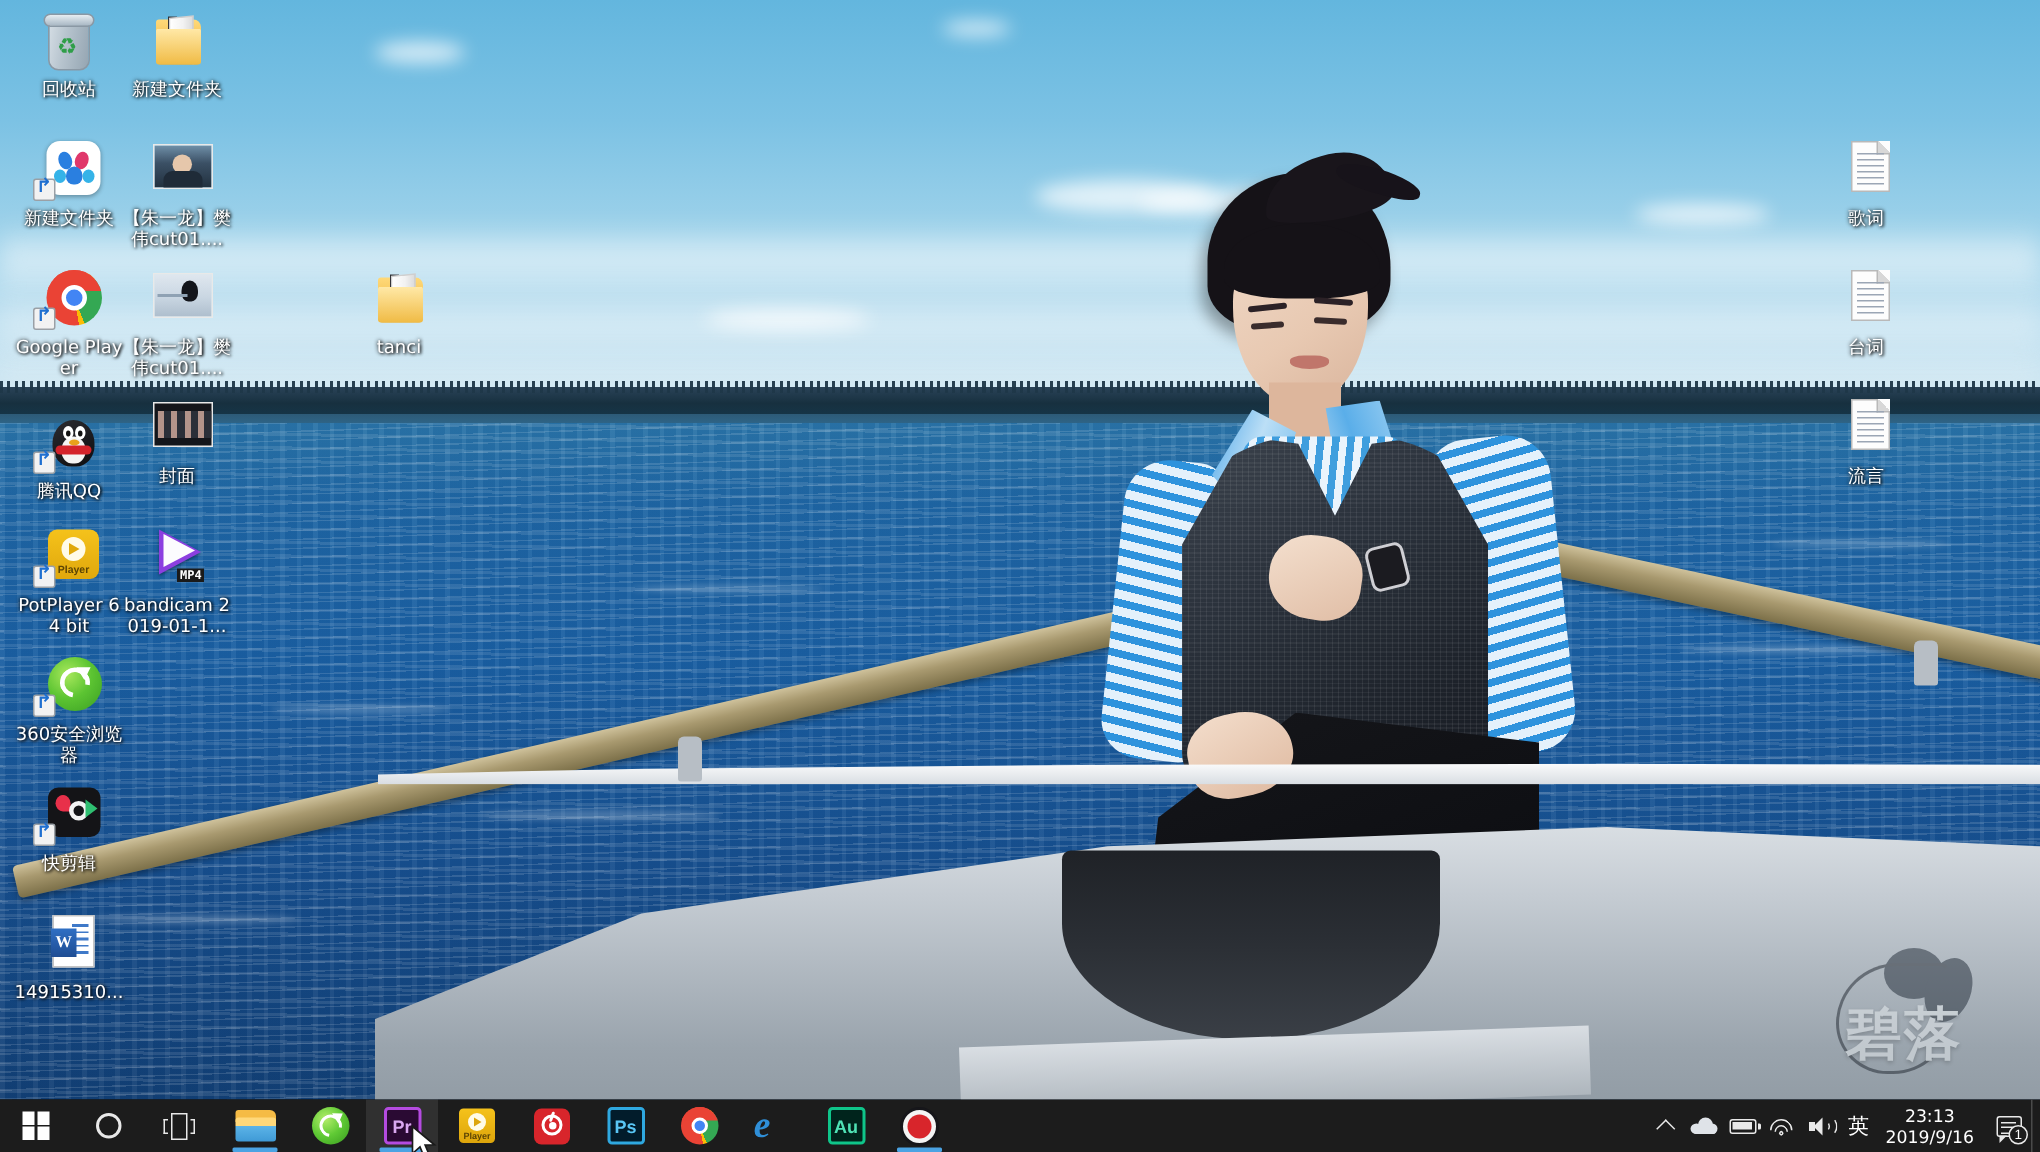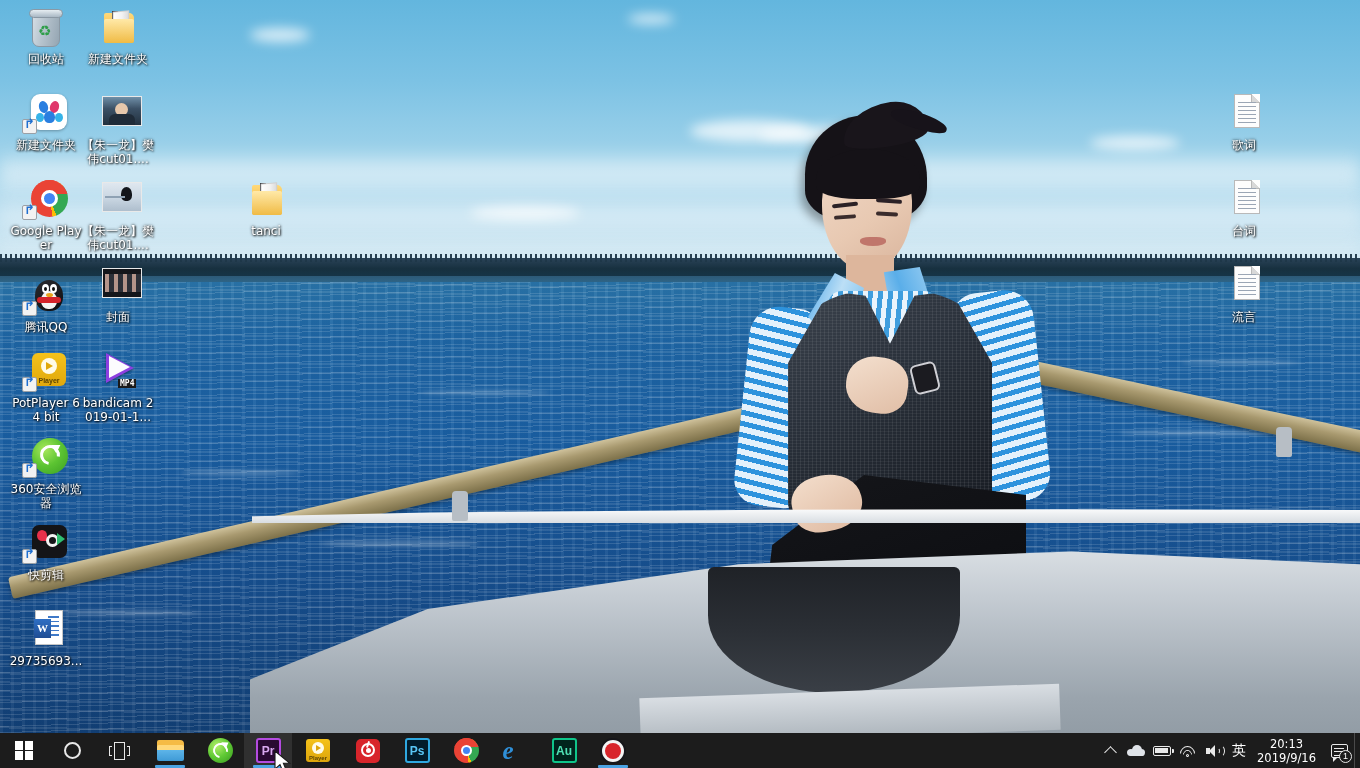--- a/index.html
+++ b/index.html
@@ -595,20 +595,26 @@
     <div class="shoe"></div>
 
     <div class="boat-hull"></div>
     <div class="boat-rim"></div>
     <div class="oarlock" style="left:-108px;top:396px;"></div>
     <div class="oarlock" style="left:716px;top:332px;"></div>
     <div class="boat-inner"></div>
     <div class="boat-seat"></div>
   </div>
 
+  <div class="watermark">
+    <div class="wm-blob" style="left:38px;top:4px;width:40px;height:34px;"></div>
+    <div class="wm-blob" style="left:66px;top:10px;width:30px;height:44px;transform:rotate(20deg);"></div>
+    <div class="wm-swirl"></div>
+    <div class="wm-char" style="left:12px;top:36px;">碧落</div>
+  </div>
 </div>
 
 <div id="desktop-icons">
     <div class="icon" style="left: 8px; top: 6px;">
       <div class="glyph">
         <div class="ic-recycle">
           <div class="bin"></div>
           <div class="lid"></div>
           <div class="arrows">♻</div>
         </div>
@@ -750,21 +756,21 @@
           <div class="lines">
             <i></i>
             <i></i>
             <i></i>
             <i></i>
             <i></i>
           </div>
           <div class="wbox">W</div>
         </div>
       </div>
-      <div class="label">29735693...</div>
+      <div class="label">14915310...</div>
     </div>
     <div class="icon" style="left: 1206px; top: 92px;">
       <div class="glyph">
         <div class="ic-txt">
           <div class="sheet"></div>
           <div class="fold"></div>
           <div class="ln" style="top:8px"></div>
           <div class="ln" style="top:12px"></div>
           <div class="ln" style="top:16px"></div>
           <div class="ln" style="top:20px"></div>
@@ -938,21 +944,21 @@
         <span class="spk"></span>
         <span class="cone"></span>
         <i></i>
         <i></i>
       </div>
     </div>
   <div class="tray-ico" style="width:24px;">
     <span class="ime">英</span>
   </div>
   <div class="clock">
-    <div>20:13</div>
+    <div>23:13</div>
     <div>2019/9/16</div>
   </div>
   <div class="notif">
     <div class="bub">
         <i style="top:3px;"></i>
         <i style="top:6.5px;"></i>
         <i style="top:10px;width:6px;"></i>
       </div>
     <div class="badge">1</div>
   </div>

